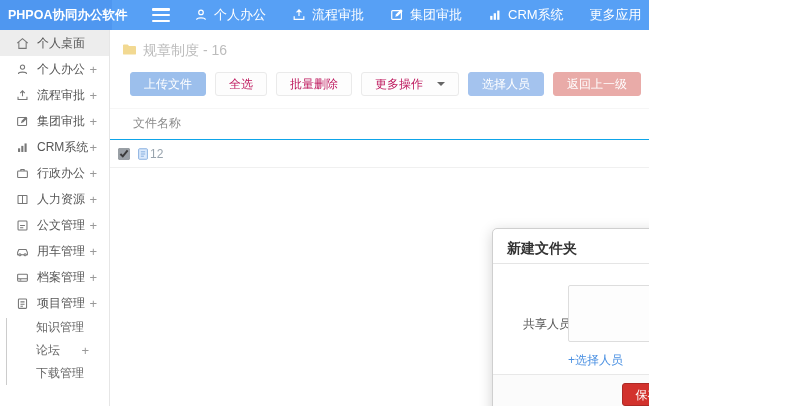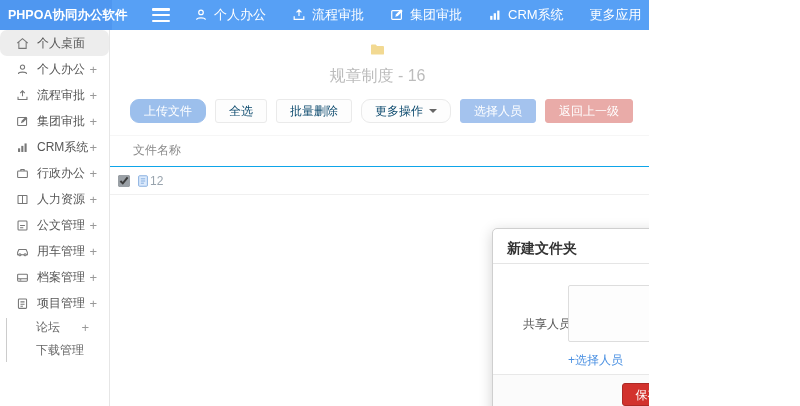--- a/index.html
+++ b/index.html
@@ -12,40 +12,40 @@
   .menu-toggle{margin-left:40px;width:18px;height:14px;display:flex;flex-direction:column;justify-content:space-between;cursor:pointer;}
   .menu-toggle span{display:block;height:2.5px;background:#fff;border-radius:1px;}
   .topnav{display:flex;align-items:center;margin-left:24px;gap:26px;}
   .topnav-item{display:flex;align-items:center;gap:6px;font-size:13px;cursor:pointer;white-space:nowrap;}
   .topnav-item svg{display:block;}
   .caret-down{width:0;height:0;border-left:4px solid transparent;border-right:4px solid transparent;border-top:5px solid #fff;margin-left:2px;}
 
   
   .sidebar{position:absolute;left:0;top:30px;width:110px;bottom:0;background:#fff;border-right:1px solid #e6e6e6;box-sizing:border-box;overflow:hidden;}
   .side-item{display:flex;align-items:center;height:26px;padding:0 12px 0 16px;font-size:12px;color:#555;cursor:pointer;}
-  .side-item.active{background:#ededed;border-radius:7px;}
+  .side-item.active{background:#ededed;}
   .side-item .s-icon{width:13px;height:13px;flex:none;display:flex;}
   .side-item .s-label{margin-left:8px;flex:1;white-space:nowrap;overflow:hidden;}
   .side-item .s-expander{color:#999;font-size:13px;flex:none;}
   .submenu{position:relative;}
   .submenu .guide{position:absolute;left:6px;top:2px;bottom:0;width:1px;background:#ccc;}
   .sub-item{display:flex;align-items:center;height:23px;padding:0 20px 0 36px;font-size:12px;color:#666;cursor:pointer;}
   .sub-item .s-label{flex:1;white-space:nowrap;}
   .sub-item .s-expander{color:#999;font-size:13px;}
 
   
   .main{position:absolute;left:110px;top:30px;right:0;bottom:0;background:#fff;}
-  .breadcrumb{display:flex;align-items:center;gap:6px;padding:12px 16px 0 12px;font-size:16px;color:#bcbcbc;flex-direction:column;}
+  .breadcrumb{display:flex;align-items:center;gap:6px;padding:12px 16px 0 12px;font-size:14px;color:#bcbcbc;}
   .toolbar{display:flex;align-items:center;gap:9px;margin:12px 0 0 20px;}
   .btn{font-size:12px;padding:4px 13px;border-radius:3px;border:1px solid transparent;cursor:pointer;line-height:14px;white-space:nowrap;font-family:inherit;}
-  .btn-upload{background:#9cbfec;color:#fff;border-color:#9cbfec;border-radius:9px;}
-  .btn-plain{background:#fdfdfd;color:#0c4a6e;border-color:#eaeaea;text-align:center;}
+  .btn-upload{background:#9cbfec;color:#fff;border-color:#9cbfec;}
+  .btn-plain{background:#fdfdfd;color:#be185d;border-color:#eaeaea;text-align:center;}
   .btn-newfolder{background:#a4c3ee;color:#fff;border-color:#a4c3ee;}
   .btn-back{background:#e9aba8;color:#fff;border-color:#e9aba8;}
-  .btn-more{display:inline-flex;align-items:center;gap:6px;border-radius:9px;}
+  .btn-more{display:inline-flex;align-items:center;gap:14px;}
   .btn-more .m-caret{width:0;height:0;border-left:4px solid transparent;border-right:4px solid transparent;border-top:4px solid #666;}
 
   .filetable{margin-top:12px;}
   .ft-head{padding:6px 0 7px 23px;font-size:12px;color:#8b8b8b;border-top:1px solid #f6f6f6;border-bottom:1px solid #0ea5e9;}
   .ft-row{display:flex;align-items:center;height:27px;padding-left:8px;border-bottom:1px solid #f0f0f0;cursor:pointer;}
   .ft-row input[type=checkbox]{width:12px;height:12px;margin:0;accent-color:#9aa0a6;}
   .ft-row .f-icon{margin-left:6px;display:flex;}
   .ft-row .f-name{font-size:12px;color:#98a3ad;}
 
   
@@ -224,20 +224,24 @@
             <path d="M5.5 6h5M5.5 9h5M5.5 11.5h3"></path>
           </svg>
         </span>
       <span class="s-label">项目管理</span>
       <span class="s-expander">+</span>
     </div>
 
     <div class="submenu">
       <div class="guide"></div>
       <div class="sub-item">
+        <span class="s-label">知识管理</span>
+        <span class="s-expander"></span>
+      </div>
+      <div class="sub-item">
         <span class="s-label">论坛</span>
         <span class="s-expander">+</span>
       </div>
       <div class="sub-item">
         <span class="s-label">下载管理</span>
         <span class="s-expander"></span>
       </div>
     </div>
   </div>
 

